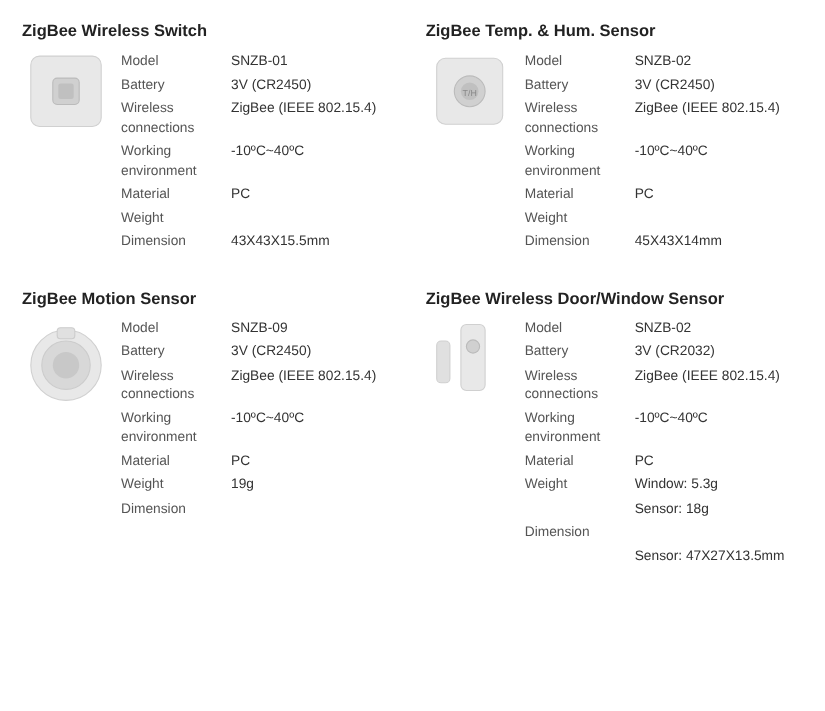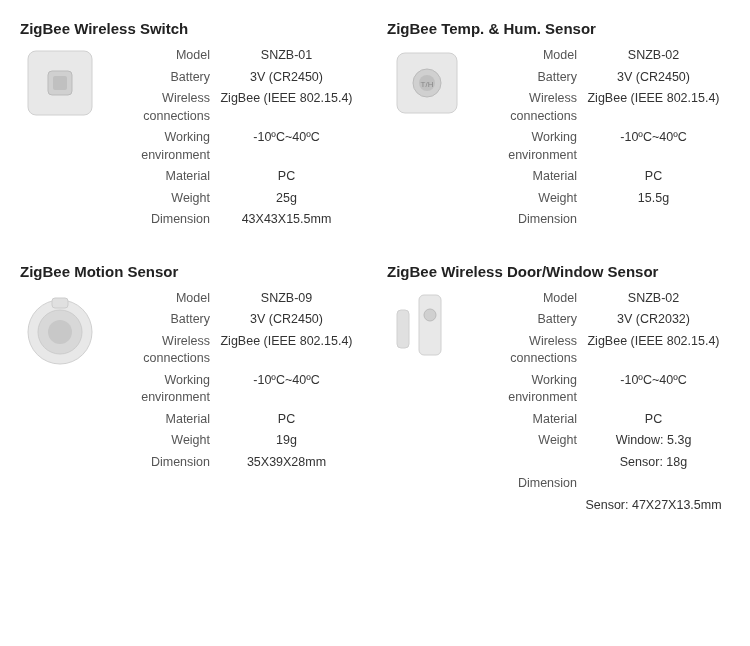--- a/index.html
+++ b/index.html
@@ -39,27 +39,25 @@
     .spec-row {
       display: flex;
       margin-bottom: 4px;
       line-height: 1.4;
     }
     .spec-label {
       width: 100px;
       min-width: 100px;
       color: #555;
       font-size: 12.5px;
-      text-align: right;
     }
     .spec-value {
       flex: 1;
       color: #333;
       font-size: 12.5px;
-      text-align: center;
     }
     
     .img-container {
       display: flex;
       align-items: center;
       justify-content: center;
       width: 80px;
     }
   </style>
 </head>
@@ -93,21 +91,20 @@
         <div class="spec-row">
           <span class="spec-label">Working environment</span>
           <span class="spec-value">-10ºC~40ºC</span>
         </div>
         <div class="spec-row">
           <span class="spec-label">Material</span>
           <span class="spec-value">PC</span>
         </div>
         <div class="spec-row">
           <span class="spec-label">Weight</span>
-          <span class="spec-value">25g</span>
         </div>
         <div class="spec-row">
           <span class="spec-label">Dimension</span>
           <span class="spec-value">43X43X15.5mm</span>
         </div>
       </div>
     </div>
   </div>
 
   <div class="product-card">
@@ -137,24 +134,24 @@
         <div class="spec-row">
           <span class="spec-label">Working environment</span>
           <span class="spec-value">-10ºC~40ºC</span>
         </div>
         <div class="spec-row">
           <span class="spec-label">Material</span>
           <span class="spec-value">PC</span>
         </div>
         <div class="spec-row">
           <span class="spec-label">Weight</span>
-          <span class="spec-value">15.5g</span>
-        </div>
-        <div class="spec-row">
-          <span class="spec-label">Dimension</span>
+        </div>
+        <div class="spec-row">
+          <span class="spec-label">Dimension</span>
+          <span class="spec-value">45X43X14mm</span>
         </div>
       </div>
     </div>
   </div>
 
   <div class="product-card">
     <div class="product-title">ZigBee Motion Sensor</div>
     <div class="product-body">
       <div class="img-container">
         <svg width="72" height="80" viewBox="0 0 72 80" xmlns="http://www.w3.org/2000/svg">
@@ -184,21 +181,20 @@
         <div class="spec-row">
           <span class="spec-label">Material</span>
           <span class="spec-value">PC</span>
         </div>
         <div class="spec-row">
           <span class="spec-label">Weight</span>
           <span class="spec-value">19g</span>
         </div>
         <div class="spec-row">
           <span class="spec-label">Dimension</span>
-          <span class="spec-value">35X39X28mm</span>
         </div>
       </div>
     </div>
   </div>
 
   <div class="product-card">
     <div class="product-title">ZigBee Wireless Door/Window Sensor</div>
     <div class="product-body">
       <div class="img-container">
         <svg width="72" height="90" viewBox="0 0 72 90" xmlns="http://www.w3.org/2000/svg">

